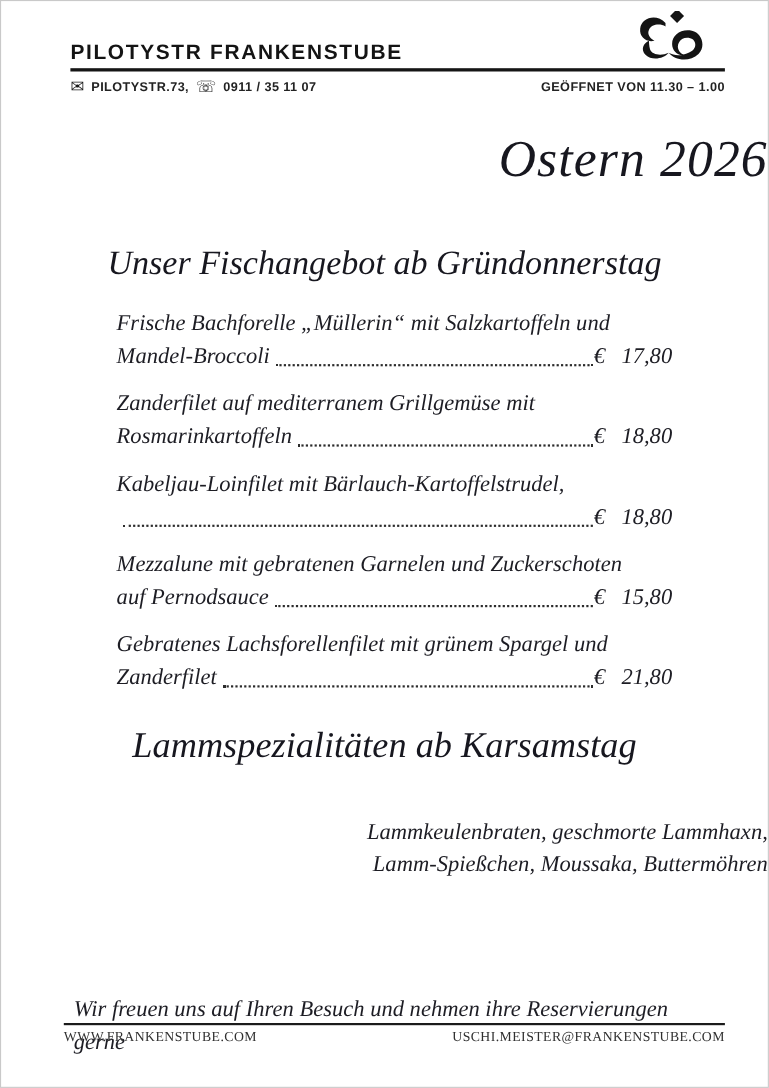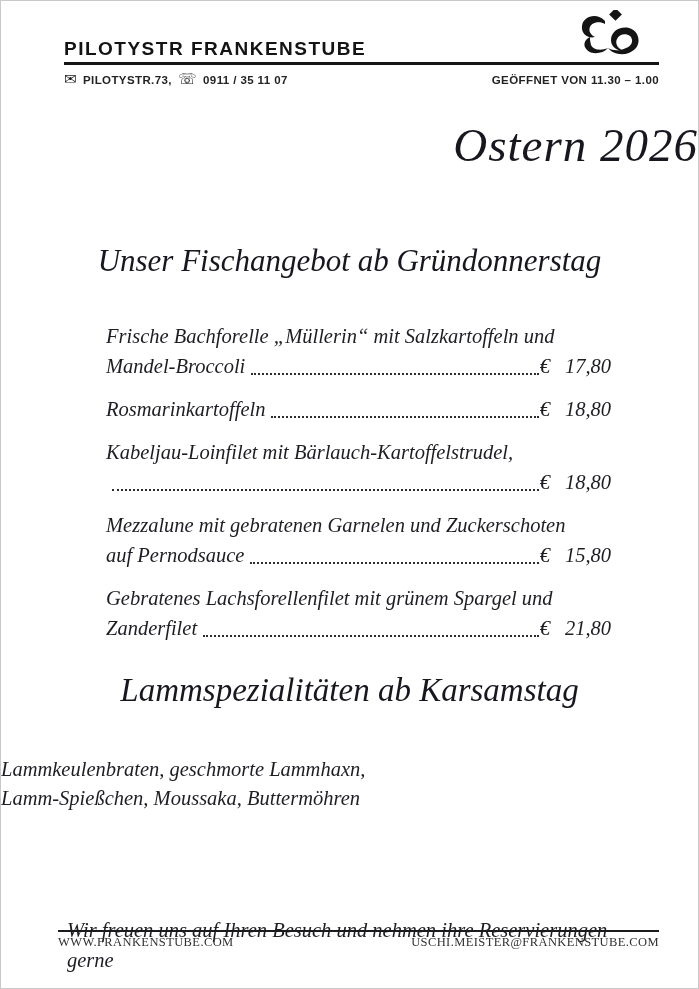--- a/index.html
+++ b/index.html
@@ -58,27 +58,27 @@
     font-size: 47px;
     letter-spacing: 1px;
     margin-top: 30px;
     line-height: 56px;
     color: #17171f;
   }
   .section-heading {
     text-align: center;
     font-style: italic;
     font-size: 31px;
-    margin-top: 68px;
+    margin-top: 46px;
     line-height: 40px;
     color: #17171f;
   }
 
   
-  .menu { margin: 40px 72px 0 105px; }
+  .menu { margin: 20px 72px 0 105px; }
   .menu-item {
     font-style: italic;
     font-size: 20.5px;
     line-height: 30px;
     margin-bottom: 13px;
     color: #1d1d24;
   }
   .item-row { display: flex; align-items: baseline; }
   .leader {
     flex: 1 1 auto;
@@ -96,21 +96,21 @@
   
   .lamb-heading {
     text-align: center;
     font-style: italic;
     font-size: 33px;
     margin-top: 26px;
     line-height: 42px;
     color: #17171f;
   }
   .lamb-lines {
-    text-align: left;
+    text-align: right;
     font-style: italic;
     font-size: 20.5px;
     line-height: 29px;
     margin-top: 44px;
     color: #1d1d24;
   }
 
   
   .reservation {
     margin: 42px 50px 0 66px;
@@ -173,20 +173,21 @@
     <div>Frische Bachforelle „Müllerin“ mit Salzkartoffeln und</div>
     <div class="item-row">
       <span>Mandel-Broccoli </span>
       <span class="leader"></span>
       <span>€</span>
       <span class="price">17,80</span>
     </div>
   </div>
 
   <div class="menu-item">
+    <div>Zanderfilet auf mediterranem Grillgemüse mit</div>
     <div class="item-row">
       <span>Rosmarinkartoffeln</span>
       <span class="leader"></span>
       <span>€</span>
       <span class="price">18,80</span>
     </div>
   </div>
 
   <div class="menu-item">
     <div>Kabeljau-Loinfilet mit Bärlauch-Kartoffelstrudel,</div>

